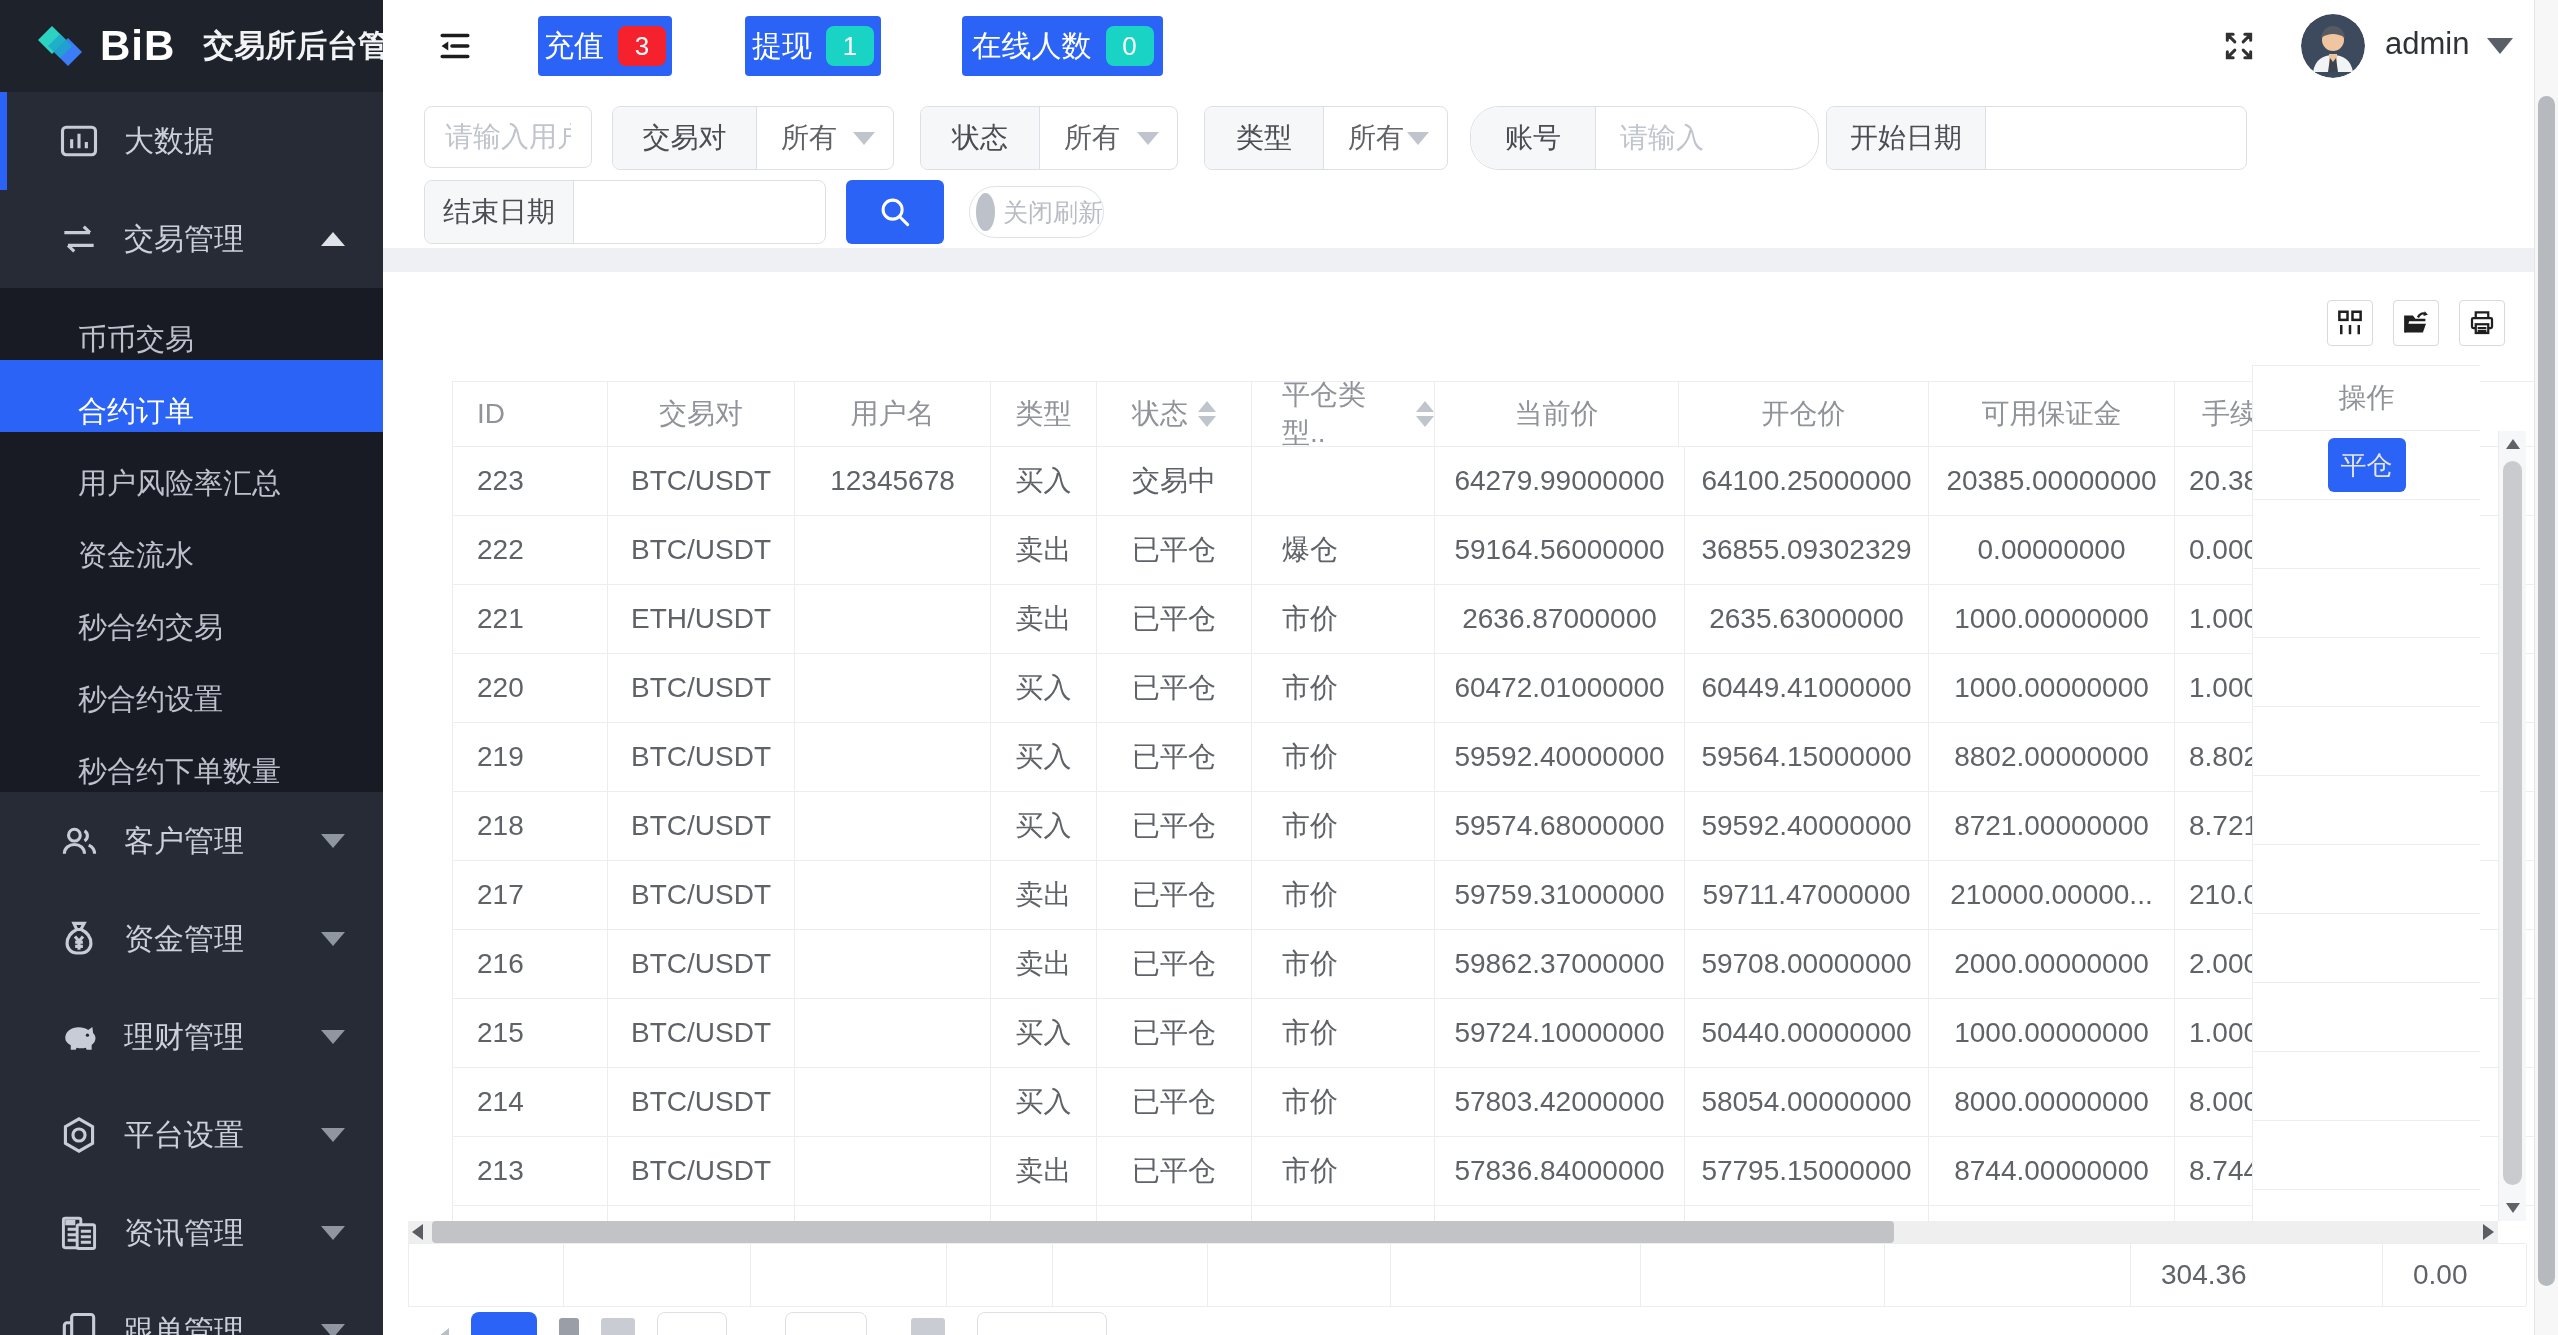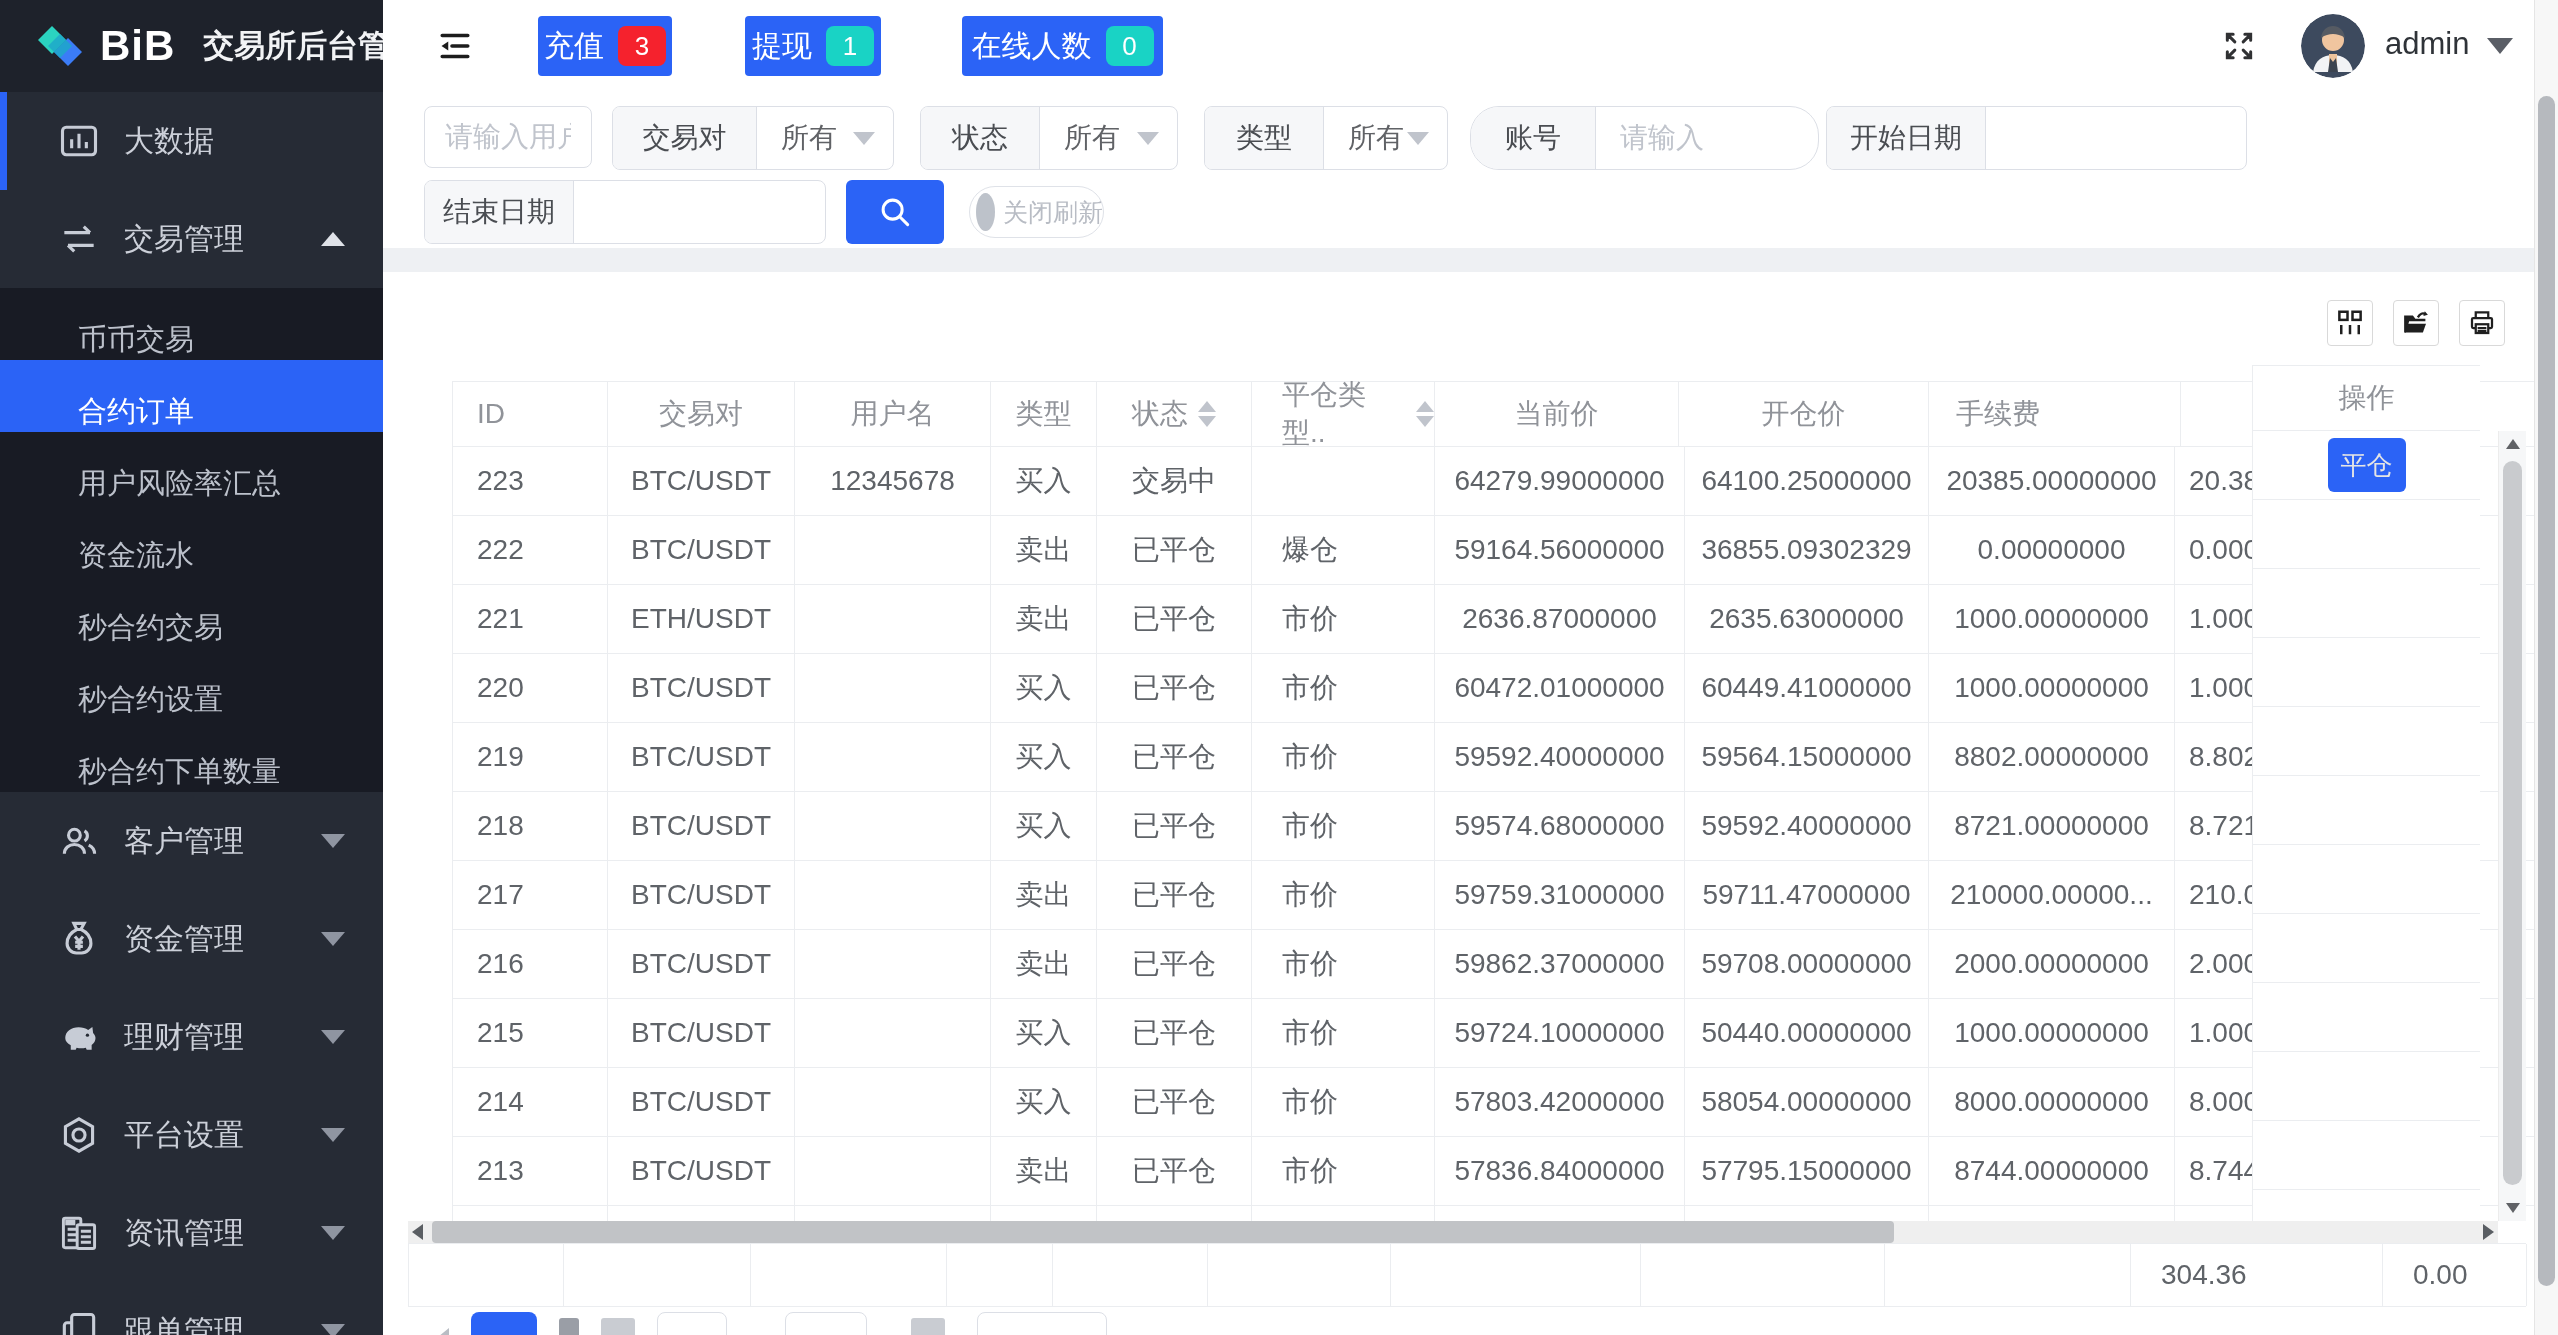--- a/index.html
+++ b/index.html
@@ -373,20 +373,23 @@
                 <i class="sup"></i>
                 <i class="sdn"></i>
               </span>
             </div>
             <div class="th" style="width: 244px;">
               <span>当前价</span>
             </div>
             <div class="th" style="width: 250px;">
               <span>开仓价</span>
             </div>
+            <div class="th" style="width: 246px;">
+              <span>可用保证金</span>
+            </div>
             <div class="th al" style="width: 252px; padding-left: 27px;">
               <span>手续费</span>
             </div>
             <div class="th" style="width: 116px;"></div>
           </div>
           <div class="trow">
             <div class="td al" style="width: 155px; padding-left: 24px;">223</div>
             <div class="td" style="width: 187px;">BTC/USDT</div>
             <div class="td" style="width: 196px;">12345678</div>
             <div class="td" style="width: 106px;">买入</div>

